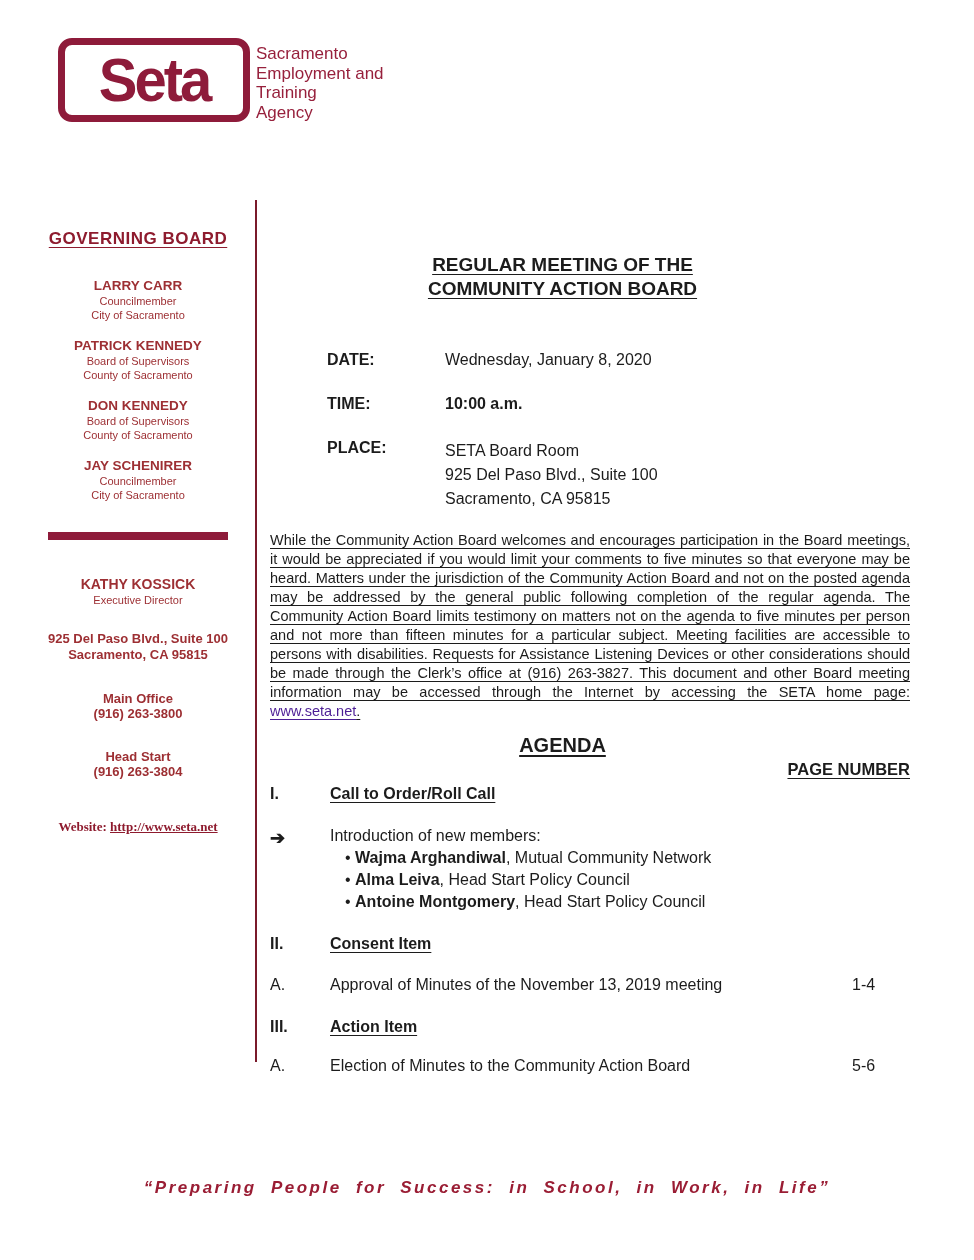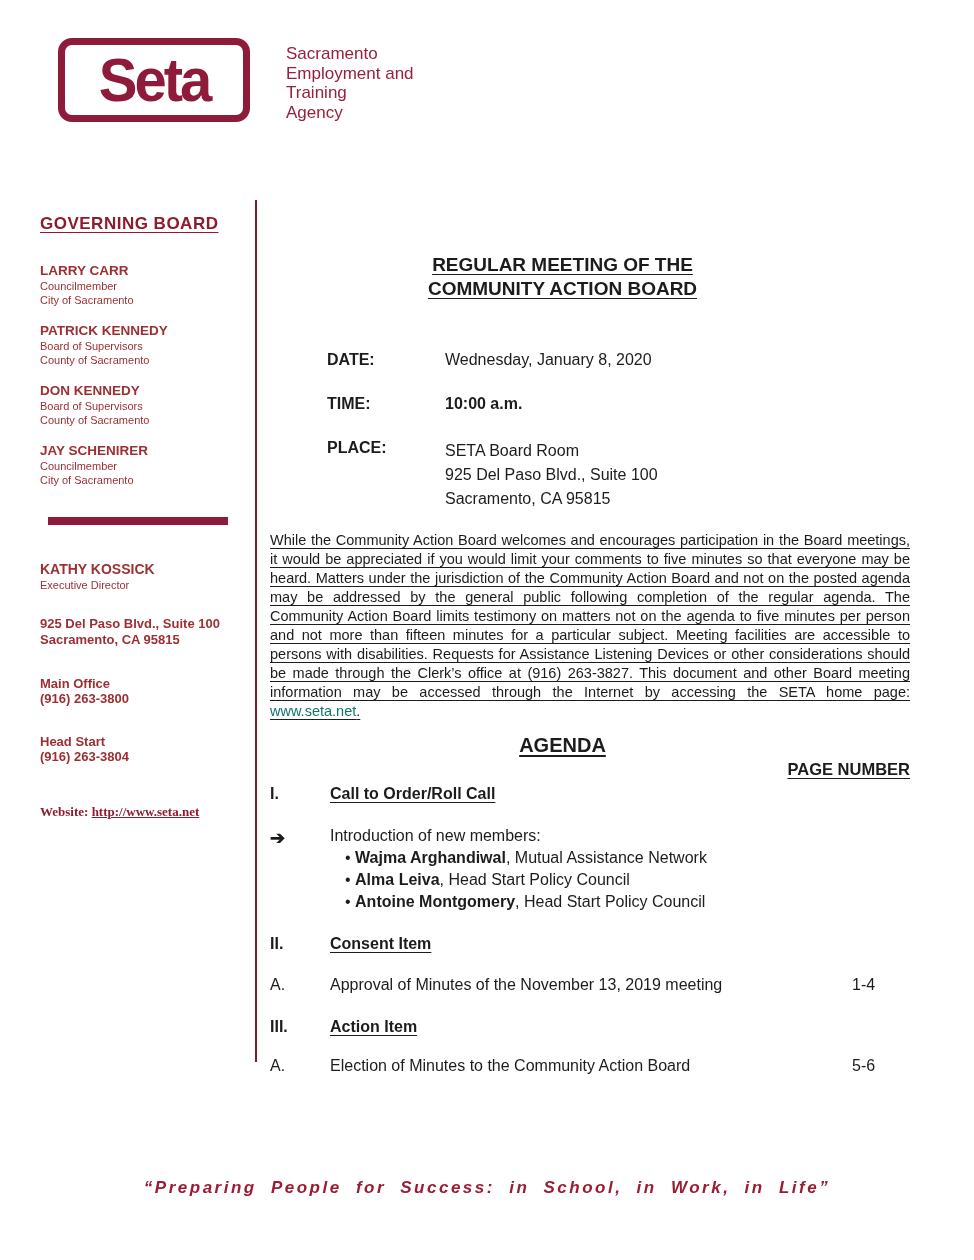--- a/index.html
+++ b/index.html
@@ -10,25 +10,25 @@
   
   .logo-box{
     position:absolute; left:58px; top:38px; width:192px; height:84px;
     border:7px solid #8e1b3a; border-radius:14px;
     display:flex; align-items:center; justify-content:center;
   }
   .logo-word{
     font-size:58px; font-weight:800; color:#8e1b3a; letter-spacing:-3px;
     line-height:1; transform:scaleY(1.05);
   }
-  .org-name{ position:absolute; left:286px; top:44px; color:#97203c;
+  .org-name{ position:absolute; left:256px; top:44px; color:#97203c;
     font-size:17px; line-height:19.5px; font-weight:400; }
 
   
-  .sidebar{ position:absolute; left:40px; top:200px; width:196px; }
+  .sidebar{ position:absolute; left:40px; top:215px; width:196px; text-align:center; }
   .gb-heading{
     font-size:17px; font-weight:bold; color:#8e1b2e; letter-spacing:0.5px;
     text-decoration:underline; text-underline-offset:3px; margin-top:14px; margin-bottom:28px;
   }
   .member{ margin-bottom:15px; color:#9d2f33; }
   .member .m-name{ font-size:13.5px; font-weight:bold; line-height:17px; }
   .member .m-role{ font-size:11px; line-height:14px; }
   .divider-bar{ width:180px; height:8px; background:#8e1b3a; margin:30px auto 0 auto; }
   .director{ margin-top:36px; color:#9d2f33; }
   .director .d-name{ font-size:14px; font-weight:bold; line-height:17px; }
@@ -48,21 +48,21 @@
   .info-grid{ margin-top:50px; font-size:16px; }
   .info-row{ display:grid; grid-template-columns:118px 1fr; padding-left:57px; margin-bottom:26px; }
   .info-label{ font-weight:bold; }
   .info-value{ }
   .info-value.bold{ font-weight:bold; }
   .place-lines div{ line-height:24px; }
   .info-row.place{ margin-bottom:0; }
 
   .notice{ margin-top:20px; font-size:14.5px; line-height:19px; text-align:justify;
     text-decoration:underline; text-decoration-thickness:1px; text-underline-offset:2.5px; }
-  .notice .link{ color:#0f766e; cursor:pointer; }
+  .notice .link{ color:#4c1d95; text-decoration:underline; cursor:pointer; }
 
   .agenda-heading{ width:585px; text-align:center; margin-top:13px;
     font-size:20px; font-weight:bold; }
   .agenda-heading span{ text-decoration underline; text-decoration:underline; text-underline-offset:3px; }
   .page-number-heading{ text-align:right; margin-top:3px; font-size:16.5px; font-weight:bold; }
   .page-number-heading span{ text-decoration:underline; text-underline-offset:3px; }
 
   .agenda-row{ display:grid; grid-template-columns:60px 1fr 58px; font-size:16px; align-items:start; }
   .agenda-row .numeral{ font-weight:bold; }
   .agenda-row .letter{ font-weight:normal; }
@@ -187,21 +187,21 @@
       <span class="numeral">I.</span>
       <span class="sec-title">Call to Order/Roll Call</span>
       <span class="pages"></span>
     </div>
 
     <div class="agenda-row row-intro">
       <span class="arrow-glyph">➔</span>
       <span>
         <div>Introduction of new members:</div>
         <div class="intro-bullets">
-          <div class="b-line"><span>•</span> <span class="b-name">Wajma Arghandiwal</span><span>, Mutual Assistance Network</span></div>
+          <div class="b-line"><span>•</span> <span class="b-name">Wajma Arghandiwal</span><span>, Mutual Community Network</span></div>
           <div class="b-line"><span>•</span> <span class="b-name">Alma Leiva</span><span>, Head Start Policy Council</span></div>
           <div class="b-line"><span>•</span> <span class="b-name">Antoine Montgomery</span><span>, Head Start Policy Council</span></div>
         </div>
       </span>
       <span class="pages"></span>
     </div>
 
     <div class="agenda-row row-consent">
       <span class="numeral">II.</span>
       <span class="sec-title">Consent Item</span>

